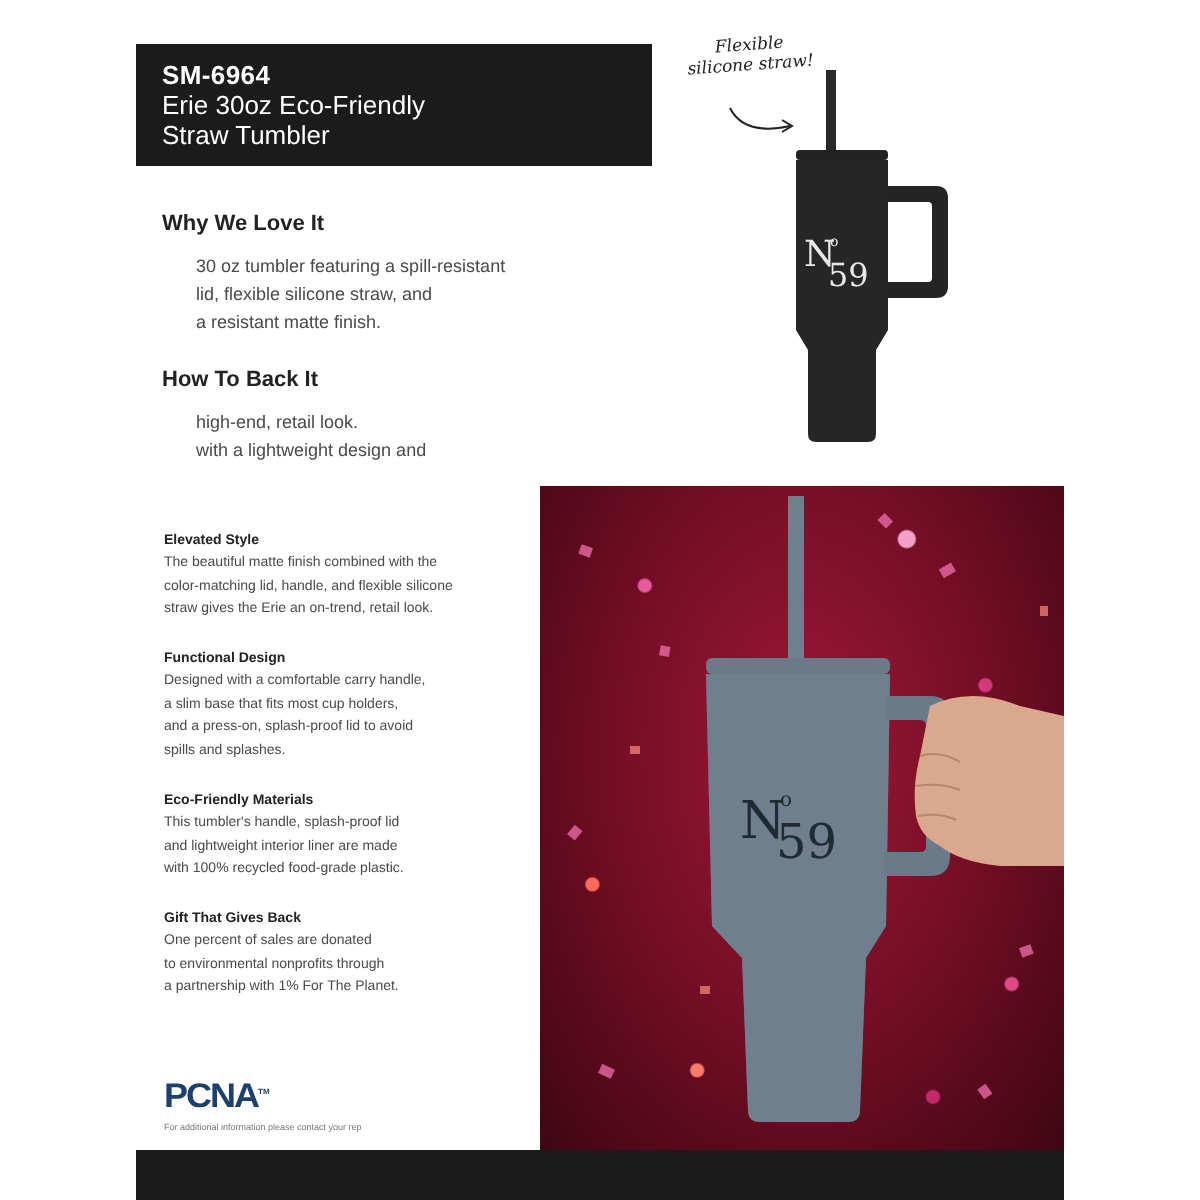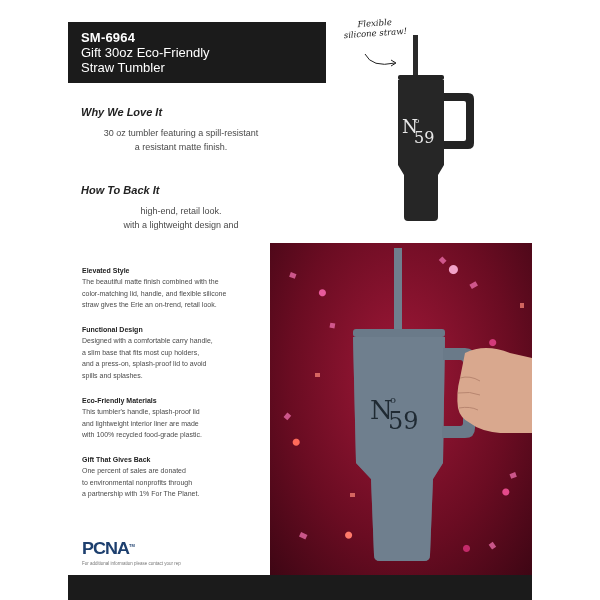--- a/index.html
+++ b/index.html
@@ -3,22 +3,22 @@
 <meta charset="utf-8">
 <style>
   * { margin:0; padding:0; box-sizing:border-box; }
   html, body { width:600px; height:600px; background:#ffffff; overflow:hidden; }
   body { position:relative; font-family:"Liberation Sans", sans-serif; color:#3a3a3a; }
 
   .header-bar { position:absolute; left:68px; top:22px; width:258px; height:61px; background:#1b1b1b; padding:8px 0 0 13px; }
   .header-sku { color:#fff; font-weight:bold; font-size:13px; line-height:15px; letter-spacing:0.2px; }
   .header-name { color:#fff; font-size:13px; line-height:15px; }
 
-  .sec-title { position:absolute; left:81px; font-weight:bold; font-size:11px; color:#222;font-style:italic; }
-  .sec-body { position:absolute; left:81px; font-size:9px; line-height:14px; color:#4a4a4a; width:200px;text-align:center; }
+  .sec-title { position:absolute; left:81px; font-weight:bold; font-size:11px; color:#222; }
+  .sec-body { position:absolute; left:98px; font-size:9px; line-height:14px; color:#4a4a4a; width:200px; }
 
   .feat { position:absolute; left:82px; width:190px; }
   .feat-title { font-weight:bold; font-size:7px; color:#222; line-height:10px; }
   .feat-body { font-size:7px; line-height:11.5px; color:#4a4a4a; }
 
   .logo { position:absolute; left:82px; top:538px; font-family:"Liberation Sans", sans-serif; font-weight:bold; font-size:18px; color:#1d3f6e; letter-spacing:-1px; transform:scaleY(0.95); }
   .logo sup { font-size:4px; letter-spacing:0; color:#1d3f6e; }
   .contact { position:absolute; left:82px; top:561px; font-size:4.5px; color:#777; }
 
   .footer-bar { position:absolute; left:68px; top:575px; width:464px; height:25px; background:#1b1b1b; }
@@ -39,27 +39,28 @@
       radial-gradient(circle at 75% 92%, #c42a6a 0 3px, transparent 4px),
       radial-gradient(ellipse at 50% 40%, #a01838 0%, #6a0c22 60%, #3e0614 100%);
   }
   .photo svg { position:absolute; left:0; top:0; }
 </style>
 </head>
 <body>
 
 <div class="header-bar">
   <div class="header-sku">SM-6964</div>
-  <div class="header-name">Gift 30oz Eco-Friendly</div>
+  <div class="header-name">Erie 30oz Eco-Friendly</div>
   <div class="header-name">Straw Tumbler</div>
 </div>
 
 <div class="sec-title" style="top:106px">Why We Love It</div>
 <div class="sec-body" style="top:126px">
   <div>30 oz tumbler featuring a spill-resistant</div>
+  <div>lid, flexible silicone straw, and</div>
   <div>a resistant matte finish.</div>
 </div>
 
 <div class="sec-title" style="top:184px">How To Back It</div>
 <div class="sec-body" style="top:204px">
   <div>high-end, retail look.</div>
   <div>with a lightweight design and</div>
 </div>
 
 <div class="feat" style="top:266px">

